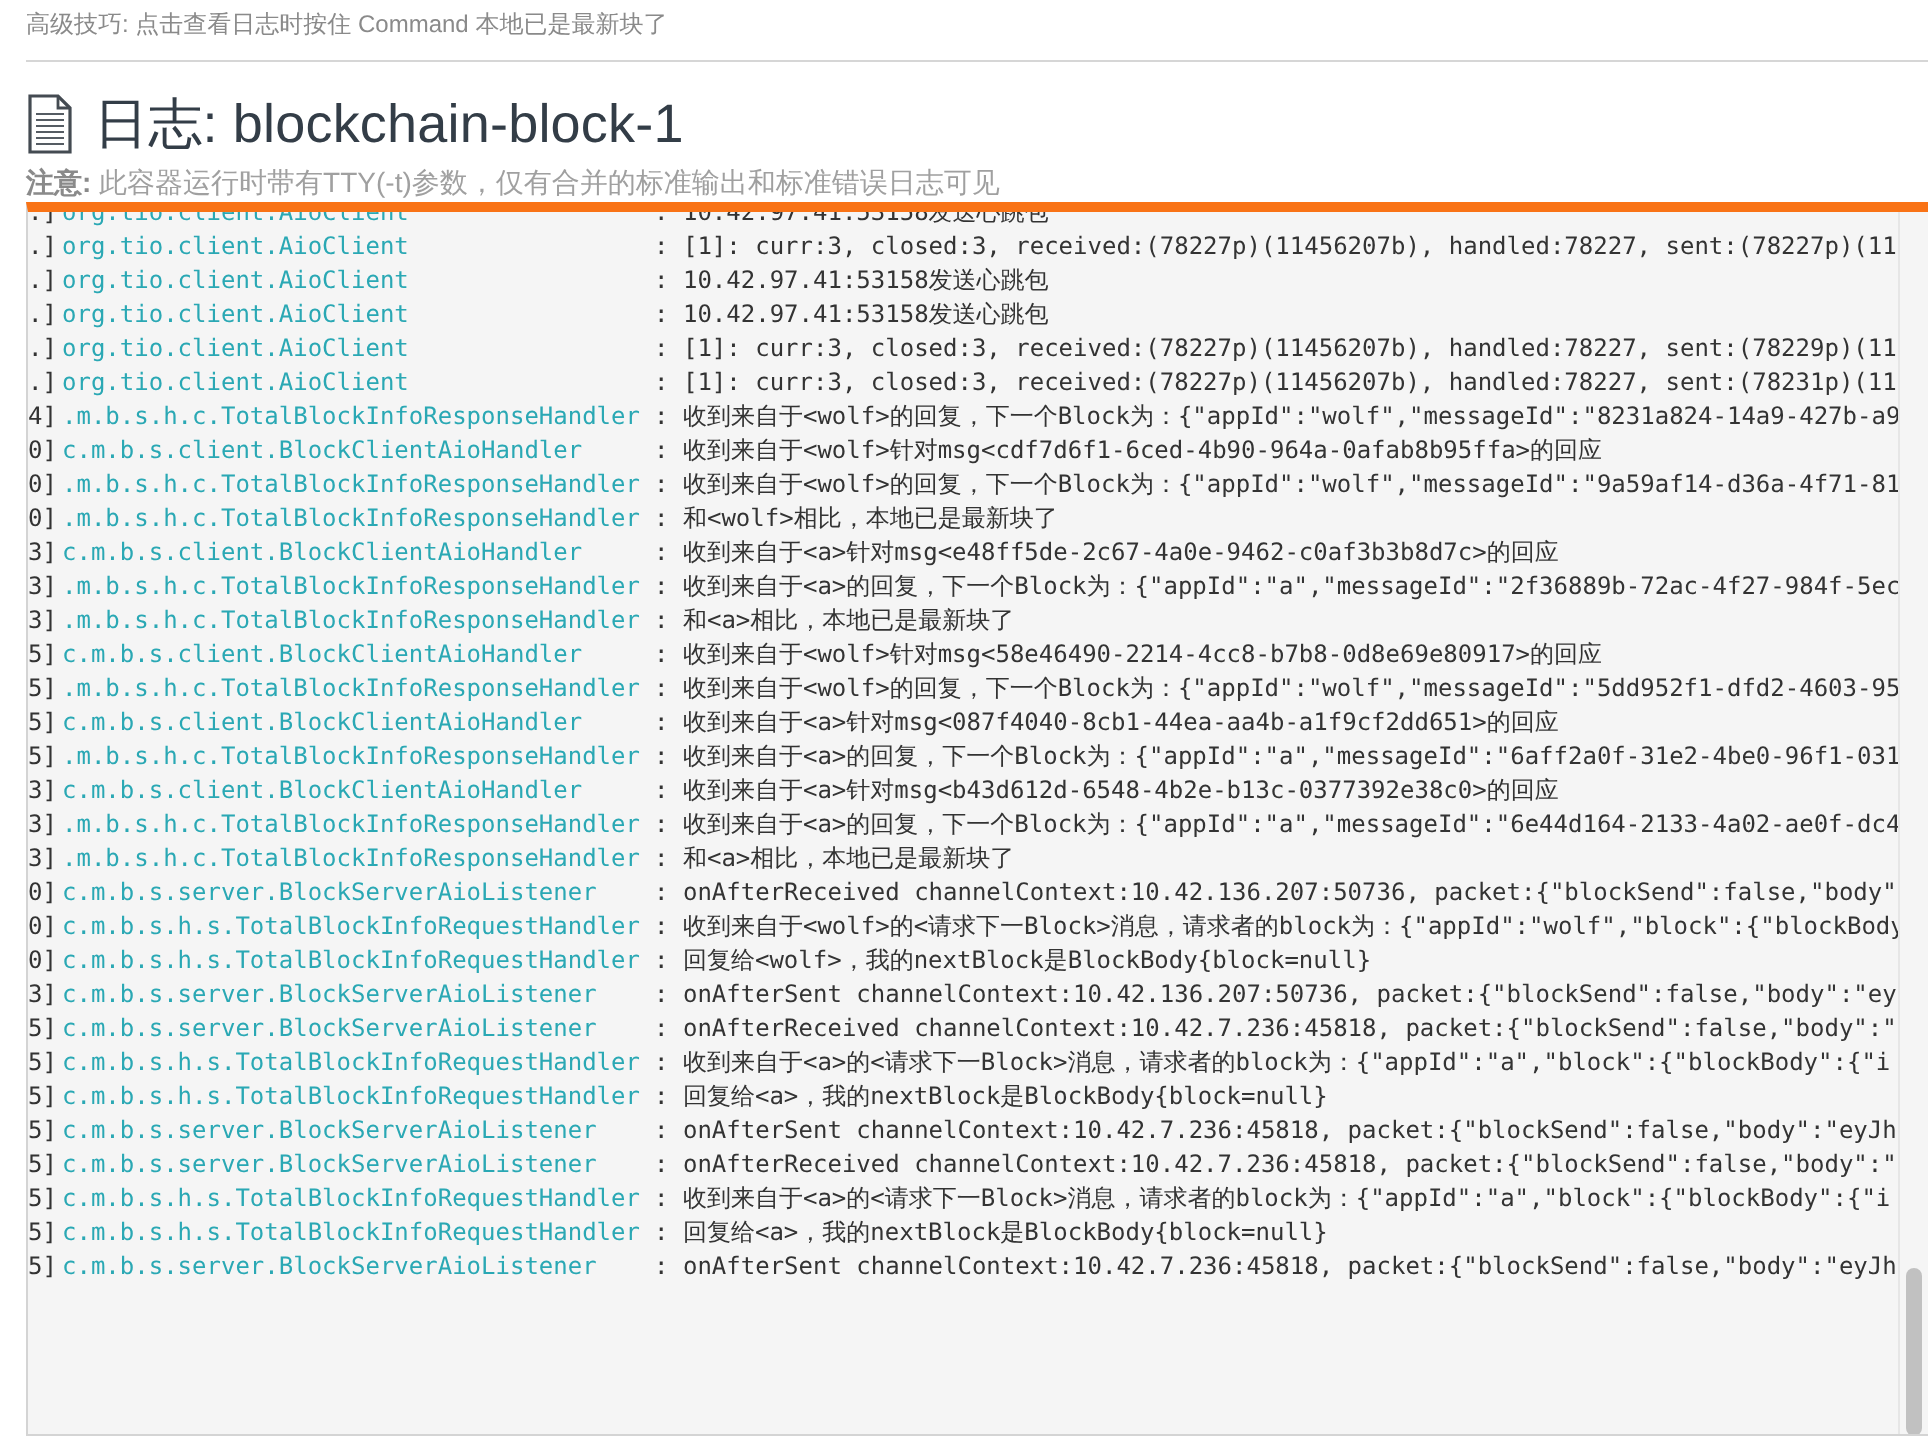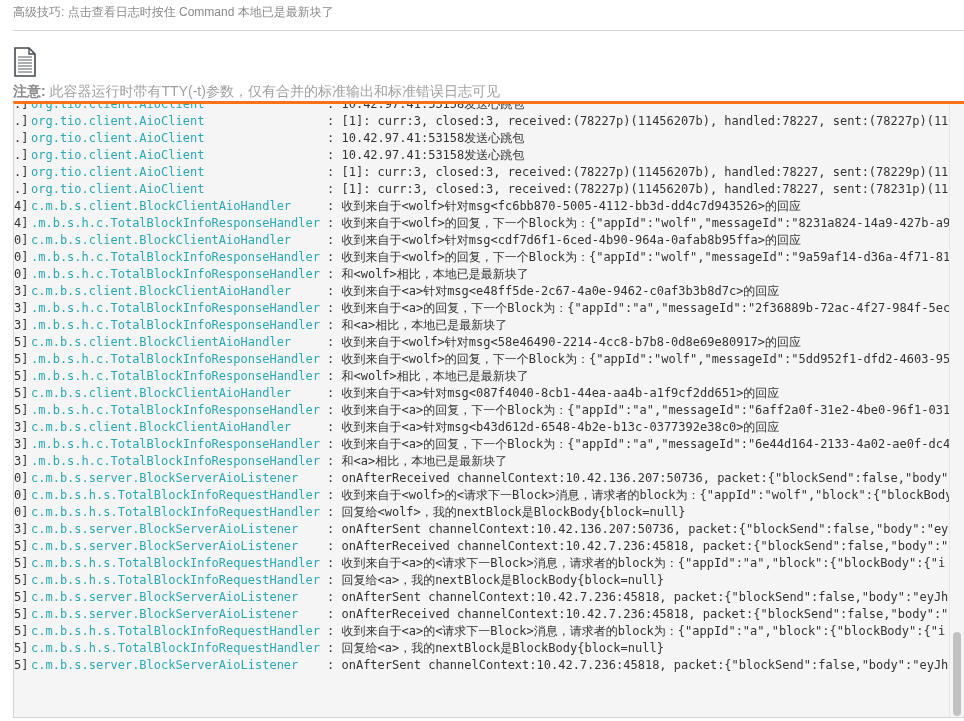--- a/index.html
+++ b/index.html
@@ -4,21 +4,21 @@
 <style>
   html, body { margin: 0; padding: 0; background: #ffffff; }
   body { width: 964px; height: 721px; overflow: hidden; position: relative; font-family: "Liberation Sans", "DejaVu Sans", sans-serif; }
   .tip { position: absolute; left: 13px; top: 4px; font-size: 12px; color: #8a8a8a; line-height: 16px; white-space: nowrap; }
   .divider { position: absolute; left: 13px; right: 0; top: 30px; height: 1px; background: #d6d6d6; }
   .title-row { position: absolute; left: 13px; top: 44px; height: 36px; display: flex; align-items: center; }
   .doc-icon { width: 24px; height: 30px; margin-right: 10px; }
   .title { font-size: 27px; color: #333d47; line-height: 34px; white-space: nowrap; letter-spacing: 0.1px; }
   .note { position: absolute; left: 13px; top: 82px; font-size: 14px; color: #a0a0a0; line-height: 18px; white-space: nowrap; }
   .note b { color: #8a8a8a; font-weight: bold; }
-  .log-box { position: absolute; left: 13px; top: 101px; width: 951px; height: 617px; background: #f5f5f5; border-left: 1px solid #d4d4d4; border-top: 3px solid #f97316; border-bottom: 1px solid #d4d4d4; overflow: hidden; box-sizing: border-box; }
+  .log-box { position: absolute; left: 13px; top: 101px; width: 951px; height: 617px; background: #f5f5f5; border-left: 1px solid #d4d4d4; border-top: 5px solid #f97316; border-bottom: 1px solid #d4d4d4; overflow: hidden; box-sizing: border-box; }
   .log-inner { position: absolute; left: 0; top: -8px; right: 14px; }
   .log-line { height: 17px; line-height: 17px; white-space: nowrap; font-family: "DejaVu Sans Mono", "Liberation Mono", monospace; font-size: 12px; color: #333333; overflow: hidden; }
   .log-prefix { display: inline-block; width: 17px; color: #333333; }
   .log-logger { display: inline-block; width: 296px; color: #2aa8b4; }
   .log-sep { color: #333333; }
   .log-msg { color: #333333; }
   .scroll-track { position: absolute; right: 0; top: 0; width: 14px; height: 100%; background: #f5f5f5; border-left: 1px solid #e6e6e6; }
   .scroll-thumb { position: absolute; right: 3px; width: 8px; top: 528px; height: 84px; background: #c1c1c1; border-radius: 4px; }
 </style>
 </head>
@@ -33,43 +33,42 @@
     <path d="M16 1 V7 H22" fill="none" stroke="#444b52" stroke-width="1.4"></path>
     <g stroke="#555c63" stroke-width="1">
       <line x1="5" y1="10" x2="19" y2="10"></line>
       <line x1="5" y1="13" x2="19" y2="13"></line>
       <line x1="5" y1="16" x2="19" y2="16"></line>
       <line x1="5" y1="19" x2="19" y2="19"></line>
       <line x1="5" y1="22" x2="19" y2="22"></line>
       <line x1="5" y1="25" x2="19" y2="25"></line>
     </g>
   </svg>
+  <span class="title">日志: blockchain-block-1</span>
 </div>
 
 <div class="note"><b>注意:</b><span> 此容器运行时带有TTY(-t)参数，仅有合并的标准输出和标准错误日志可见</span></div>
 
 <div class="log-box">
   <div class="log-inner" id="log-inner">
       <div class="log-line"><span class="log-prefix">.]</span><span class="log-logger">org.tio.client.AioClient</span><span class="log-sep">:</span> <span class="log-msg">10.42.97.41:53158发送心跳包</span></div>
       <div class="log-line"><span class="log-prefix">.]</span><span class="log-logger">org.tio.client.AioClient</span><span class="log-sep">:</span> <span class="log-msg">[1]: curr:3, closed:3, received:(78227p)(11456207b), handled:78227, sent:(78227p)(11</span></div>
       <div class="log-line"><span class="log-prefix">.]</span><span class="log-logger">org.tio.client.AioClient</span><span class="log-sep">:</span> <span class="log-msg">10.42.97.41:53158发送心跳包</span></div>
       <div class="log-line"><span class="log-prefix">.]</span><span class="log-logger">org.tio.client.AioClient</span><span class="log-sep">:</span> <span class="log-msg">10.42.97.41:53158发送心跳包</span></div>
       <div class="log-line"><span class="log-prefix">.]</span><span class="log-logger">org.tio.client.AioClient</span><span class="log-sep">:</span> <span class="log-msg">[1]: curr:3, closed:3, received:(78227p)(11456207b), handled:78227, sent:(78229p)(11</span></div>
       <div class="log-line"><span class="log-prefix">.]</span><span class="log-logger">org.tio.client.AioClient</span><span class="log-sep">:</span> <span class="log-msg">[1]: curr:3, closed:3, received:(78227p)(11456207b), handled:78227, sent:(78231p)(11</span></div>
-      <div class="log-line"><span class="log-prefix">4]</span><span class="log-logger">c.m.b.s.client.BlockClientAioHandler</span><span class="log-sep">:</span> <span class="log-msg">收到来自于&lt;wolf&gt;针对msg&lt;fc6bb870-5005-4112-bb3d-dd4c7d943526&gt;的回应</span></div>
       <div class="log-line"><span class="log-prefix">4]</span><span class="log-logger">.m.b.s.h.c.TotalBlockInfoResponseHandler</span><span class="log-sep">:</span> <span class="log-msg">收到来自于&lt;wolf&gt;的回复，下一个Block为：{"appId":"wolf","messageId":"8231a824-14a9-427b-a9</span></div>
       <div class="log-line"><span class="log-prefix">0]</span><span class="log-logger">c.m.b.s.client.BlockClientAioHandler</span><span class="log-sep">:</span> <span class="log-msg">收到来自于&lt;wolf&gt;针对msg&lt;cdf7d6f1-6ced-4b90-964a-0afab8b95ffa&gt;的回应</span></div>
       <div class="log-line"><span class="log-prefix">0]</span><span class="log-logger">.m.b.s.h.c.TotalBlockInfoResponseHandler</span><span class="log-sep">:</span> <span class="log-msg">收到来自于&lt;wolf&gt;的回复，下一个Block为：{"appId":"wolf","messageId":"9a59af14-d36a-4f71-81</span></div>
       <div class="log-line"><span class="log-prefix">0]</span><span class="log-logger">.m.b.s.h.c.TotalBlockInfoResponseHandler</span><span class="log-sep">:</span> <span class="log-msg">和&lt;wolf&gt;相比，本地已是最新块了</span></div>
       <div class="log-line"><span class="log-prefix">3]</span><span class="log-logger">c.m.b.s.client.BlockClientAioHandler</span><span class="log-sep">:</span> <span class="log-msg">收到来自于&lt;a&gt;针对msg&lt;e48ff5de-2c67-4a0e-9462-c0af3b3b8d7c&gt;的回应</span></div>
       <div class="log-line"><span class="log-prefix">3]</span><span class="log-logger">.m.b.s.h.c.TotalBlockInfoResponseHandler</span><span class="log-sep">:</span> <span class="log-msg">收到来自于&lt;a&gt;的回复，下一个Block为：{"appId":"a","messageId":"2f36889b-72ac-4f27-984f-5ec</span></div>
       <div class="log-line"><span class="log-prefix">3]</span><span class="log-logger">.m.b.s.h.c.TotalBlockInfoResponseHandler</span><span class="log-sep">:</span> <span class="log-msg">和&lt;a&gt;相比，本地已是最新块了</span></div>
       <div class="log-line"><span class="log-prefix">5]</span><span class="log-logger">c.m.b.s.client.BlockClientAioHandler</span><span class="log-sep">:</span> <span class="log-msg">收到来自于&lt;wolf&gt;针对msg&lt;58e46490-2214-4cc8-b7b8-0d8e69e80917&gt;的回应</span></div>
       <div class="log-line"><span class="log-prefix">5]</span><span class="log-logger">.m.b.s.h.c.TotalBlockInfoResponseHandler</span><span class="log-sep">:</span> <span class="log-msg">收到来自于&lt;wolf&gt;的回复，下一个Block为：{"appId":"wolf","messageId":"5dd952f1-dfd2-4603-95</span></div>
-      <div class="log-line"><span class="log-prefix">5]</span><span class="log-logger">.m.b.s.h.c.TotalBlockInfoResponseHandler</span><span class="log-sep">:</span> <span class="log-msg">和&lt;wolf&gt;相比，本地已是最新块了</span></div>
       <div class="log-line"><span class="log-prefix">5]</span><span class="log-logger">c.m.b.s.client.BlockClientAioHandler</span><span class="log-sep">:</span> <span class="log-msg">收到来自于&lt;a&gt;针对msg&lt;087f4040-8cb1-44ea-aa4b-a1f9cf2dd651&gt;的回应</span></div>
       <div class="log-line"><span class="log-prefix">5]</span><span class="log-logger">.m.b.s.h.c.TotalBlockInfoResponseHandler</span><span class="log-sep">:</span> <span class="log-msg">收到来自于&lt;a&gt;的回复，下一个Block为：{"appId":"a","messageId":"6aff2a0f-31e2-4be0-96f1-031</span></div>
       <div class="log-line"><span class="log-prefix">3]</span><span class="log-logger">c.m.b.s.client.BlockClientAioHandler</span><span class="log-sep">:</span> <span class="log-msg">收到来自于&lt;a&gt;针对msg&lt;b43d612d-6548-4b2e-b13c-0377392e38c0&gt;的回应</span></div>
       <div class="log-line"><span class="log-prefix">3]</span><span class="log-logger">.m.b.s.h.c.TotalBlockInfoResponseHandler</span><span class="log-sep">:</span> <span class="log-msg">收到来自于&lt;a&gt;的回复，下一个Block为：{"appId":"a","messageId":"6e44d164-2133-4a02-ae0f-dc4</span></div>
       <div class="log-line"><span class="log-prefix">3]</span><span class="log-logger">.m.b.s.h.c.TotalBlockInfoResponseHandler</span><span class="log-sep">:</span> <span class="log-msg">和&lt;a&gt;相比，本地已是最新块了</span></div>
       <div class="log-line"><span class="log-prefix">0]</span><span class="log-logger">c.m.b.s.server.BlockServerAioListener</span><span class="log-sep">:</span> <span class="log-msg">onAfterReceived channelContext:10.42.136.207:50736, packet:{"blockSend":false,"body"</span></div>
       <div class="log-line"><span class="log-prefix">0]</span><span class="log-logger">c.m.b.s.h.s.TotalBlockInfoRequestHandler</span><span class="log-sep">:</span> <span class="log-msg">收到来自于&lt;wolf&gt;的&lt;请求下一Block&gt;消息，请求者的block为：{"appId":"wolf","block":{"blockBody</span></div>
       <div class="log-line"><span class="log-prefix">0]</span><span class="log-logger">c.m.b.s.h.s.TotalBlockInfoRequestHandler</span><span class="log-sep">:</span> <span class="log-msg">回复给&lt;wolf&gt;，我的nextBlock是BlockBody{block=null}</span></div>
       <div class="log-line"><span class="log-prefix">3]</span><span class="log-logger">c.m.b.s.server.BlockServerAioListener</span><span class="log-sep">:</span> <span class="log-msg">onAfterSent channelContext:10.42.136.207:50736, packet:{"blockSend":false,"body":"ey</span></div>
       <div class="log-line"><span class="log-prefix">5]</span><span class="log-logger">c.m.b.s.server.BlockServerAioListener</span><span class="log-sep">:</span> <span class="log-msg">onAfterReceived channelContext:10.42.7.236:45818, packet:{"blockSend":false,"body":"</span></div>

